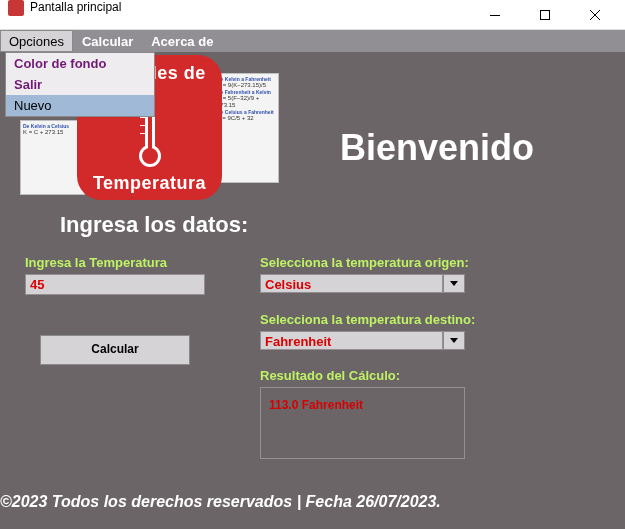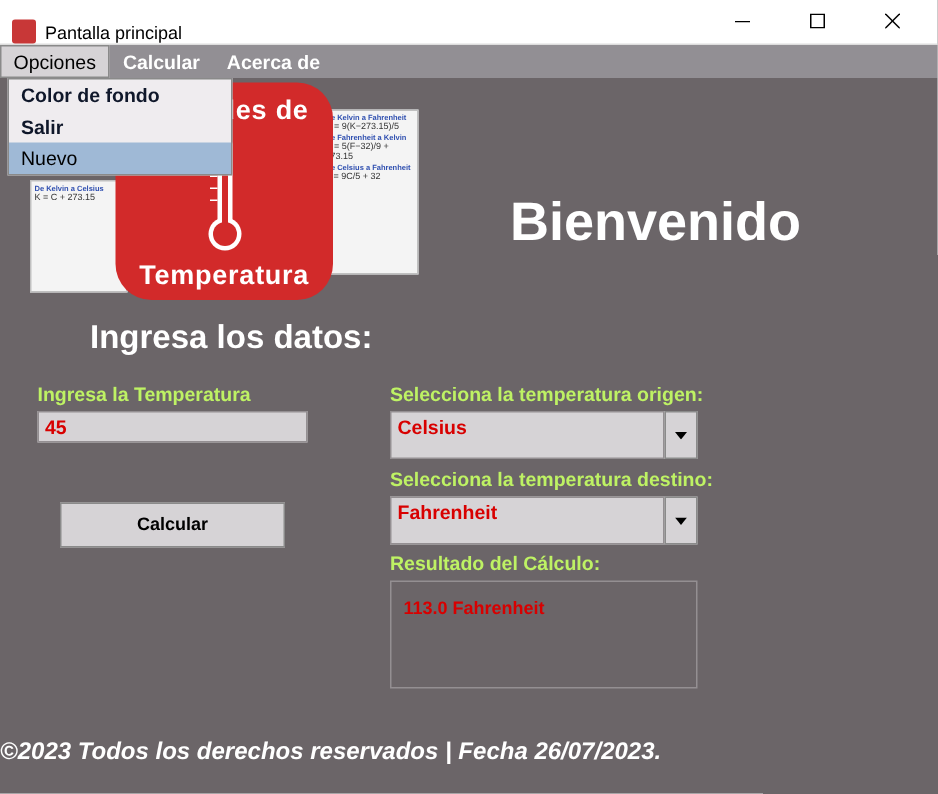--- a/index.html
+++ b/index.html
@@ -16,21 +16,21 @@
     height: 529px;
     background: #f0f0f0;
     display: flex;
     flex-direction: column;
   }
   .titlebar {
     height: 30px;
     background: #ffffff;
     border-bottom: 1px solid #ddd;
     display: flex;
-    align-items: flex-end;
+    align-items: flex-start;
     padding: 0 8px;
     gap: 6px;
   }
   .titlebar-icon {
     width: 16px;
     height: 16px;
     background: #c83737;
     border-radius: 2px;
   }
   .titlebar-title {
@@ -77,21 +77,21 @@
     width: 150px;
     background: #efecef;
     border: 1px solid #8a8a8a;
     z-index: 100;
   }
   .dropdown-item {
     padding: 3px 8px;
     font-size: 13px;
     cursor: default;
   }
-  .dropdown-item.red { color: #0f172a; font-weight: bold; }
+  .dropdown-item.red { color: #701a75; font-weight: bold; }
   .dropdown-item.hover {
     background: #9fb9d6;
     color: #000;
     font-weight: normal;
   }
   .content {
     flex: 1;
     background: #6b6568;
     position: relative;
   }
@@ -209,21 +209,21 @@
     font-weight: bold;
     text-align: center;
     padding: 6px 0;
     width: 150px;
     height: 30px;
   }
   .combo {
     position: absolute;
     display: flex;
     width: 205px;
-    height: 32px;
+    height: 19px;
     border-radius: 11px;
   }
   .combo-input {
     flex: 1;
     border: 1px solid #948f92;
     background: #d6d3d6;
     color: #d80000;
     font-weight: bold;
     font-size: 13px;
     padding: 2px 4px;

